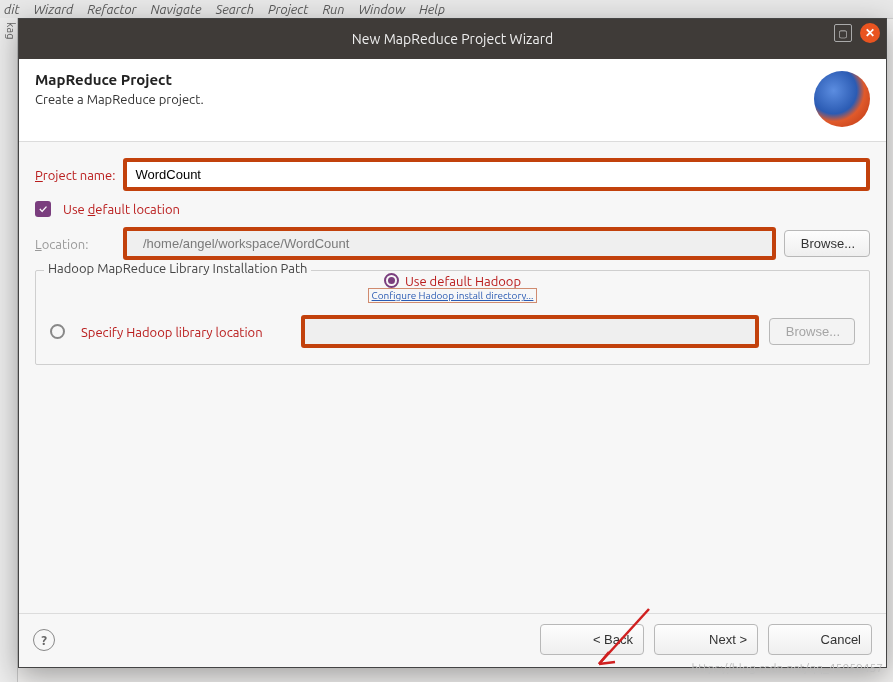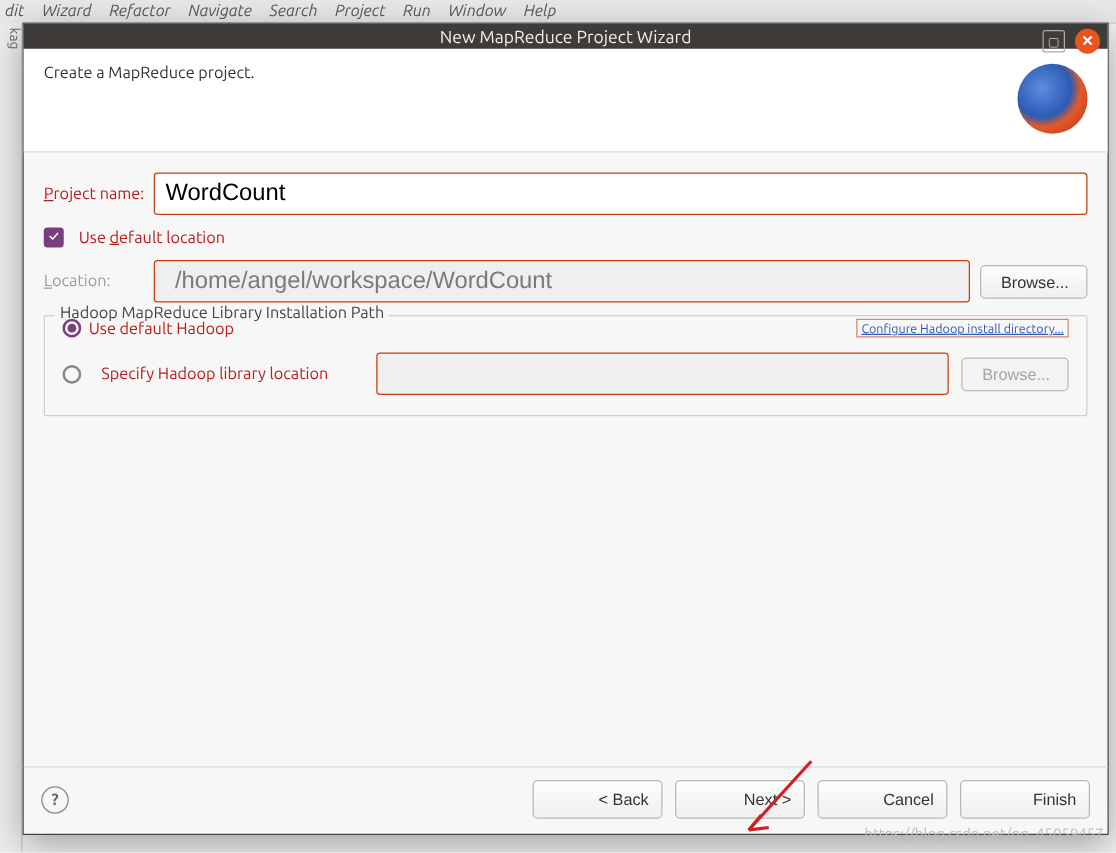--- a/index.html
+++ b/index.html
@@ -40,21 +40,21 @@
   height: 650px;
   background: #f7f7f7;
   border: 1px solid #444;
   box-shadow: 0 8px 28px rgba(0,0,0,.35);
   display: flex;
   flex-direction: column;
 }
 .titlebar {
   background: #3f3b38;
   color: #eee;
-  height: 20px;
+  height: 40px;
   display: flex;
   align-items: center;
   justify-content: center;
   position: relative;
   font-size: 14px;
 }
 .tb-controls {
   position: absolute; right: 6px; top: 4px;
   display: flex; gap: 8px; align-items: center;
 }
@@ -88,24 +88,24 @@
 }
 .body {
   flex: 1;
   padding: 16px 16px 8px 16px;
   overflow: auto;
 }
 .row { display: flex; align-items: center; gap: 8px; margin-bottom: 10px; }
 label { color: #b91c1c; font-size: 13px; }
 label .mn { text-decoration: underline; }
 input[type=text] {
-  border: 1px solid #c2410c;
+  border: 4px solid #c2410c;
   border-radius: 3px;
   padding: 5px 8px;
-  font-size: 19px;
+  font-size: 13px;
   background: #fff;
 }
 input[type=text]:disabled { background: #efefef; color: #7a7a7a; }
 .name-input { flex: 1; }
 .check {
   width: 16px; height: 16px; border-radius: 3px;
   background: #7a3e7e;
   display: inline-flex; align-items: center; justify-content: center;
   color: #fff; font-size: 11px; font-weight: bold;
   margin-right: 4px;
@@ -140,21 +140,21 @@
 .radio {
   width: 15px; height: 15px; border-radius: 50%;
   border: 2px solid #888; display: inline-block;
   margin-right: 6px; position: relative;
 }
 .radio.sel { border-color: #7a3e7e; }
 .radio.sel::after {
   content:""; position:absolute; inset:2px;
   background:#7a3e7e; border-radius:50%;
 }
-.opt-row { display:flex; align-items:center; margin-bottom: 12px; justify-content: space-between;}
+.opt-row { display:flex; align-items:center; margin-bottom: 12px; justify-content: space-between; flex-direction: column;}
 .opt-left { display:flex; align-items:center; }
 .linklike { color: #2b5bb3; text-decoration: underline; border:1px solid #d08b6f; padding:1px 3px; font-size:10px;}
 .spec-row { display:flex; align-items:center; gap: 10px; }
 .spec-input { flex:1; }
 .footer {
   border-top: 1px solid #dcdcdc;
   padding: 10px 14px 12px 14px;
   display: flex;
   align-items: center;
 }
@@ -192,20 +192,21 @@
   <div class="titlebar">
     <span>New MapReduce Project Wizard</span>
     <div class="tb-controls">
       <div class="tb-min">▢</div>
       <div class="tb-close">✕</div>
     </div>
   </div>
 
   <div class="header">
     <div>
+      <h1>MapReduce Project</h1>
       <p>Create a MapReduce project.</p>
     </div>
     <div class="header-icon"></div>
   </div>
 
   <div class="body">
 
     <div class="row">
       <label><span class="mn">P</span>roject name:</label>
       <input type="text" class="name-input" value="WordCount" style="">
@@ -242,21 +243,20 @@
     </div>
 
   </div>
 
   <div class="footer">
     <div class="help-icon">?</div>
     <div class="footer-btns">
       <button class="btn">&lt; Back</button>
       <button class="btn">Next &gt;</button>
       <button class="btn">Cancel</button>
-      <button class="btn">Finish</button>
     </div>
   </div>
 
   <svg class="annot" style="left:560px; top:585px;" width="90" height="70">
     <path d="M70 5 L20 60" stroke="#d02020" stroke-width="2.5" fill="none"></path>
     <path d="M20 60 L30 48 M20 60 L36 58" stroke="#d02020" stroke-width="2.5" fill="none"></path>
   </svg>
 </div>
 
 <div class="watermark">https://blog.csdn.net/qq_45059457</div>

